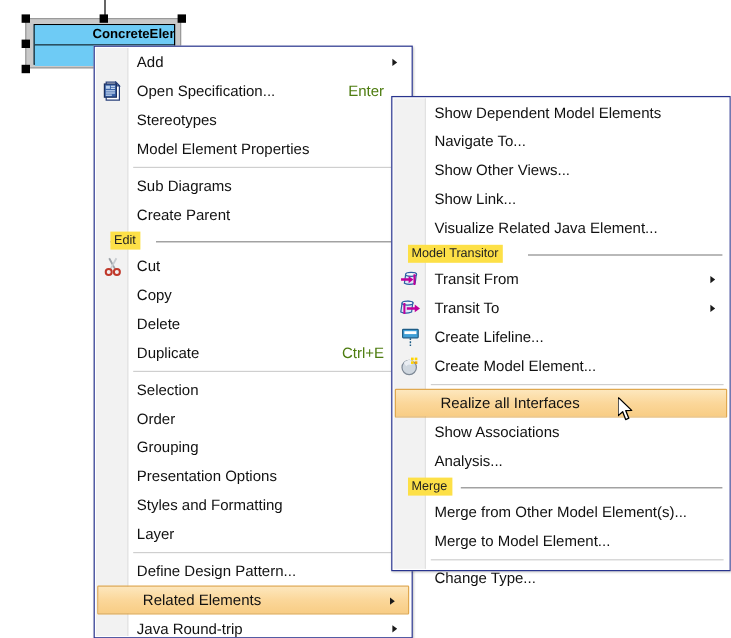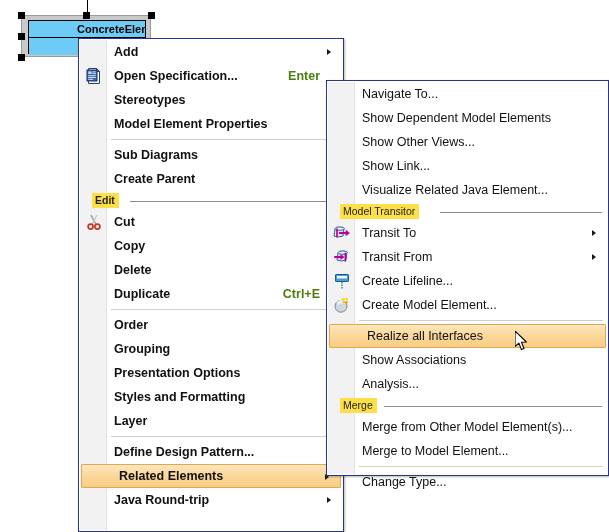--- a/index.html
+++ b/index.html
@@ -83,21 +83,20 @@
     background: #ffffff;
     border: 1px solid #29348e;
     box-sizing: border-box;
     box-shadow: 1px 1px 2px rgba(0,0,0,0.28);
   }
   #main-menu {
     left: 78px;
     top: 38px;
     width: 266px;
     height: 494px;
-    font-weight: bold;
   }
   #sub-menu {
     left: 326px;
     top: 80px;
     width: 283px;
     height: 396px;
   }
   .gutter {
     position: absolute;
     left: 1px;
@@ -265,63 +264,64 @@
             <path d="M6 2.2 L11 11.5" stroke="#9aa0a6" stroke-width="1.5" fill="none"></path>
             <path d="M12 2.2 L7 11.5" stroke="#c8ccd0" stroke-width="1.5" fill="none"></path>
             <circle cx="5.6" cy="13.6" r="2.5" fill="none" stroke="#c0392b" stroke-width="1.7"></circle>
             <circle cx="12.4" cy="13.6" r="2.5" fill="none" stroke="#c0392b" stroke-width="1.7"></circle>
           </svg>
         </span><span class="lbl">Cut</span></div>
       <div class="mi has-arrow"><span class="lbl">Copy</span></div>
       <div class="mi has-arrow"><span class="lbl">Delete</span></div>
       <div class="mi"><span class="lbl">Duplicate</span><span class="accel">Ctrl+E</span></div>
       <div class="sep"></div>
+      <div class="mi has-arrow"><span class="lbl">Selection</span></div>
       <div class="mi has-arrow"><span class="lbl">Order</span></div>
       <div class="mi has-arrow"><span class="lbl">Grouping</span></div>
       <div class="mi has-arrow"><span class="lbl">Presentation Options</span></div>
       <div class="mi has-arrow"><span class="lbl">Styles and Formatting</span></div>
       <div class="mi has-arrow"><span class="lbl">Layer</span></div>
       <div class="sep"></div>
       <div class="mi"><span class="lbl">Define Design Pattern...</span></div>
       <div class="mi has-arrow highlight"><span class="lbl">Related Elements</span></div>
       <div class="mi has-arrow"><span class="lbl">Java Round-trip</span></div>
     </div>
 </div>
 
 <div class="menu" id="sub-menu">
   <div class="gutter"></div>
   <div class="items" id="sub-menu-items">
+      <div class="mi"><span class="lbl">Show Dependent Model Elements</span></div>
       <div class="mi"><span class="lbl">Navigate To...</span></div>
-      <div class="mi"><span class="lbl">Show Dependent Model Elements</span></div>
       <div class="mi"><span class="lbl">Show Other Views...</span></div>
       <div class="mi"><span class="lbl">Show Link...</span></div>
       <div class="mi"><span class="lbl">Visualize Related Java Element...</span></div>
       <div class="grp">
         <span class="gline-left"></span>
         <span class="glabel">Model Transitor</span>
         <span class="gline" style="left: 112px;"></span>
       </div>
       <div class="mi has-arrow"><span class="ico">
           <svg width="18" height="18" viewBox="0 0 18 18">
+            <path d="M5 5 q4-3 9-1 l-1 8 q-5 2-9 0 z" fill="#dceaf7" stroke="#2d5fa5" stroke-width="1"></path>
+            <ellipse cx="9.6" cy="4.6" rx="4.6" ry="1.7" fill="#f1f7fc" stroke="#2d5fa5" stroke-width="1"></ellipse>
+            <path d="M1.2 9 h7" stroke="#c0009c" stroke-width="2.1"></path>
+            <path d="M11.5 9 l-4 -3 v6 z" fill="#c0009c"></path>
+            <path d="M12.4 4.6 v9" stroke="#c0009c" stroke-width="1.7"></path>
+          </svg>
+        </span><span class="lbl">Transit From</span></div>
+      <div class="mi has-arrow"><span class="ico">
+          <svg width="18" height="18" viewBox="0 0 18 18">
             <path d="M2 5 q4-3 9-1 l-1 8 q-5 2-9 0 z" fill="#dceaf7" stroke="#2d5fa5" stroke-width="1"></path>
             <ellipse cx="6.6" cy="4.6" rx="4.6" ry="1.7" fill="#f1f7fc" stroke="#2d5fa5" stroke-width="1"></ellipse>
             <path d="M4 4.6 v9" stroke="#c0009c" stroke-width="1.7"></path>
             <path d="M6 9 h7" stroke="#c0009c" stroke-width="2.1"></path>
             <path d="M17 9 l-4.4 -3.2 v6.4 z" fill="#c0009c"></path>
           </svg>
         </span><span class="lbl">Transit To</span></div>
-      <div class="mi has-arrow"><span class="ico">
-          <svg width="18" height="18" viewBox="0 0 18 18">
-            <path d="M5 5 q4-3 9-1 l-1 8 q-5 2-9 0 z" fill="#dceaf7" stroke="#2d5fa5" stroke-width="1"></path>
-            <ellipse cx="9.6" cy="4.6" rx="4.6" ry="1.7" fill="#f1f7fc" stroke="#2d5fa5" stroke-width="1"></ellipse>
-            <path d="M1.2 9 h7" stroke="#c0009c" stroke-width="2.1"></path>
-            <path d="M11.5 9 l-4 -3 v6 z" fill="#c0009c"></path>
-            <path d="M12.4 4.6 v9" stroke="#c0009c" stroke-width="1.7"></path>
-          </svg>
-        </span><span class="lbl">Transit From</span></div>
       <div class="mi"><span class="ico">
           <svg width="18" height="18" viewBox="0 0 18 18">
             <rect x="2.5" y="2.5" width="13" height="7" rx="0.6" fill="#3f9fd6" stroke="#1d5c86" stroke-width="1"></rect>
             <rect x="4" y="4" width="10" height="2.4" fill="#ffffff"></rect>
             <path d="M9 9.8 v1.6 M9 12.4 v1.6 M9 15 v1.4" stroke="#1d5c86" stroke-width="1.2"></path>
           </svg>
         </span><span class="lbl">Create Lifeline...</span></div>
       <div class="mi"><span class="ico">
           <svg width="18" height="18" viewBox="0 0 18 18">
             <circle cx="8" cy="10.2" r="6" fill="#cfd7df" stroke="#7d8895" stroke-width="1"></circle>

